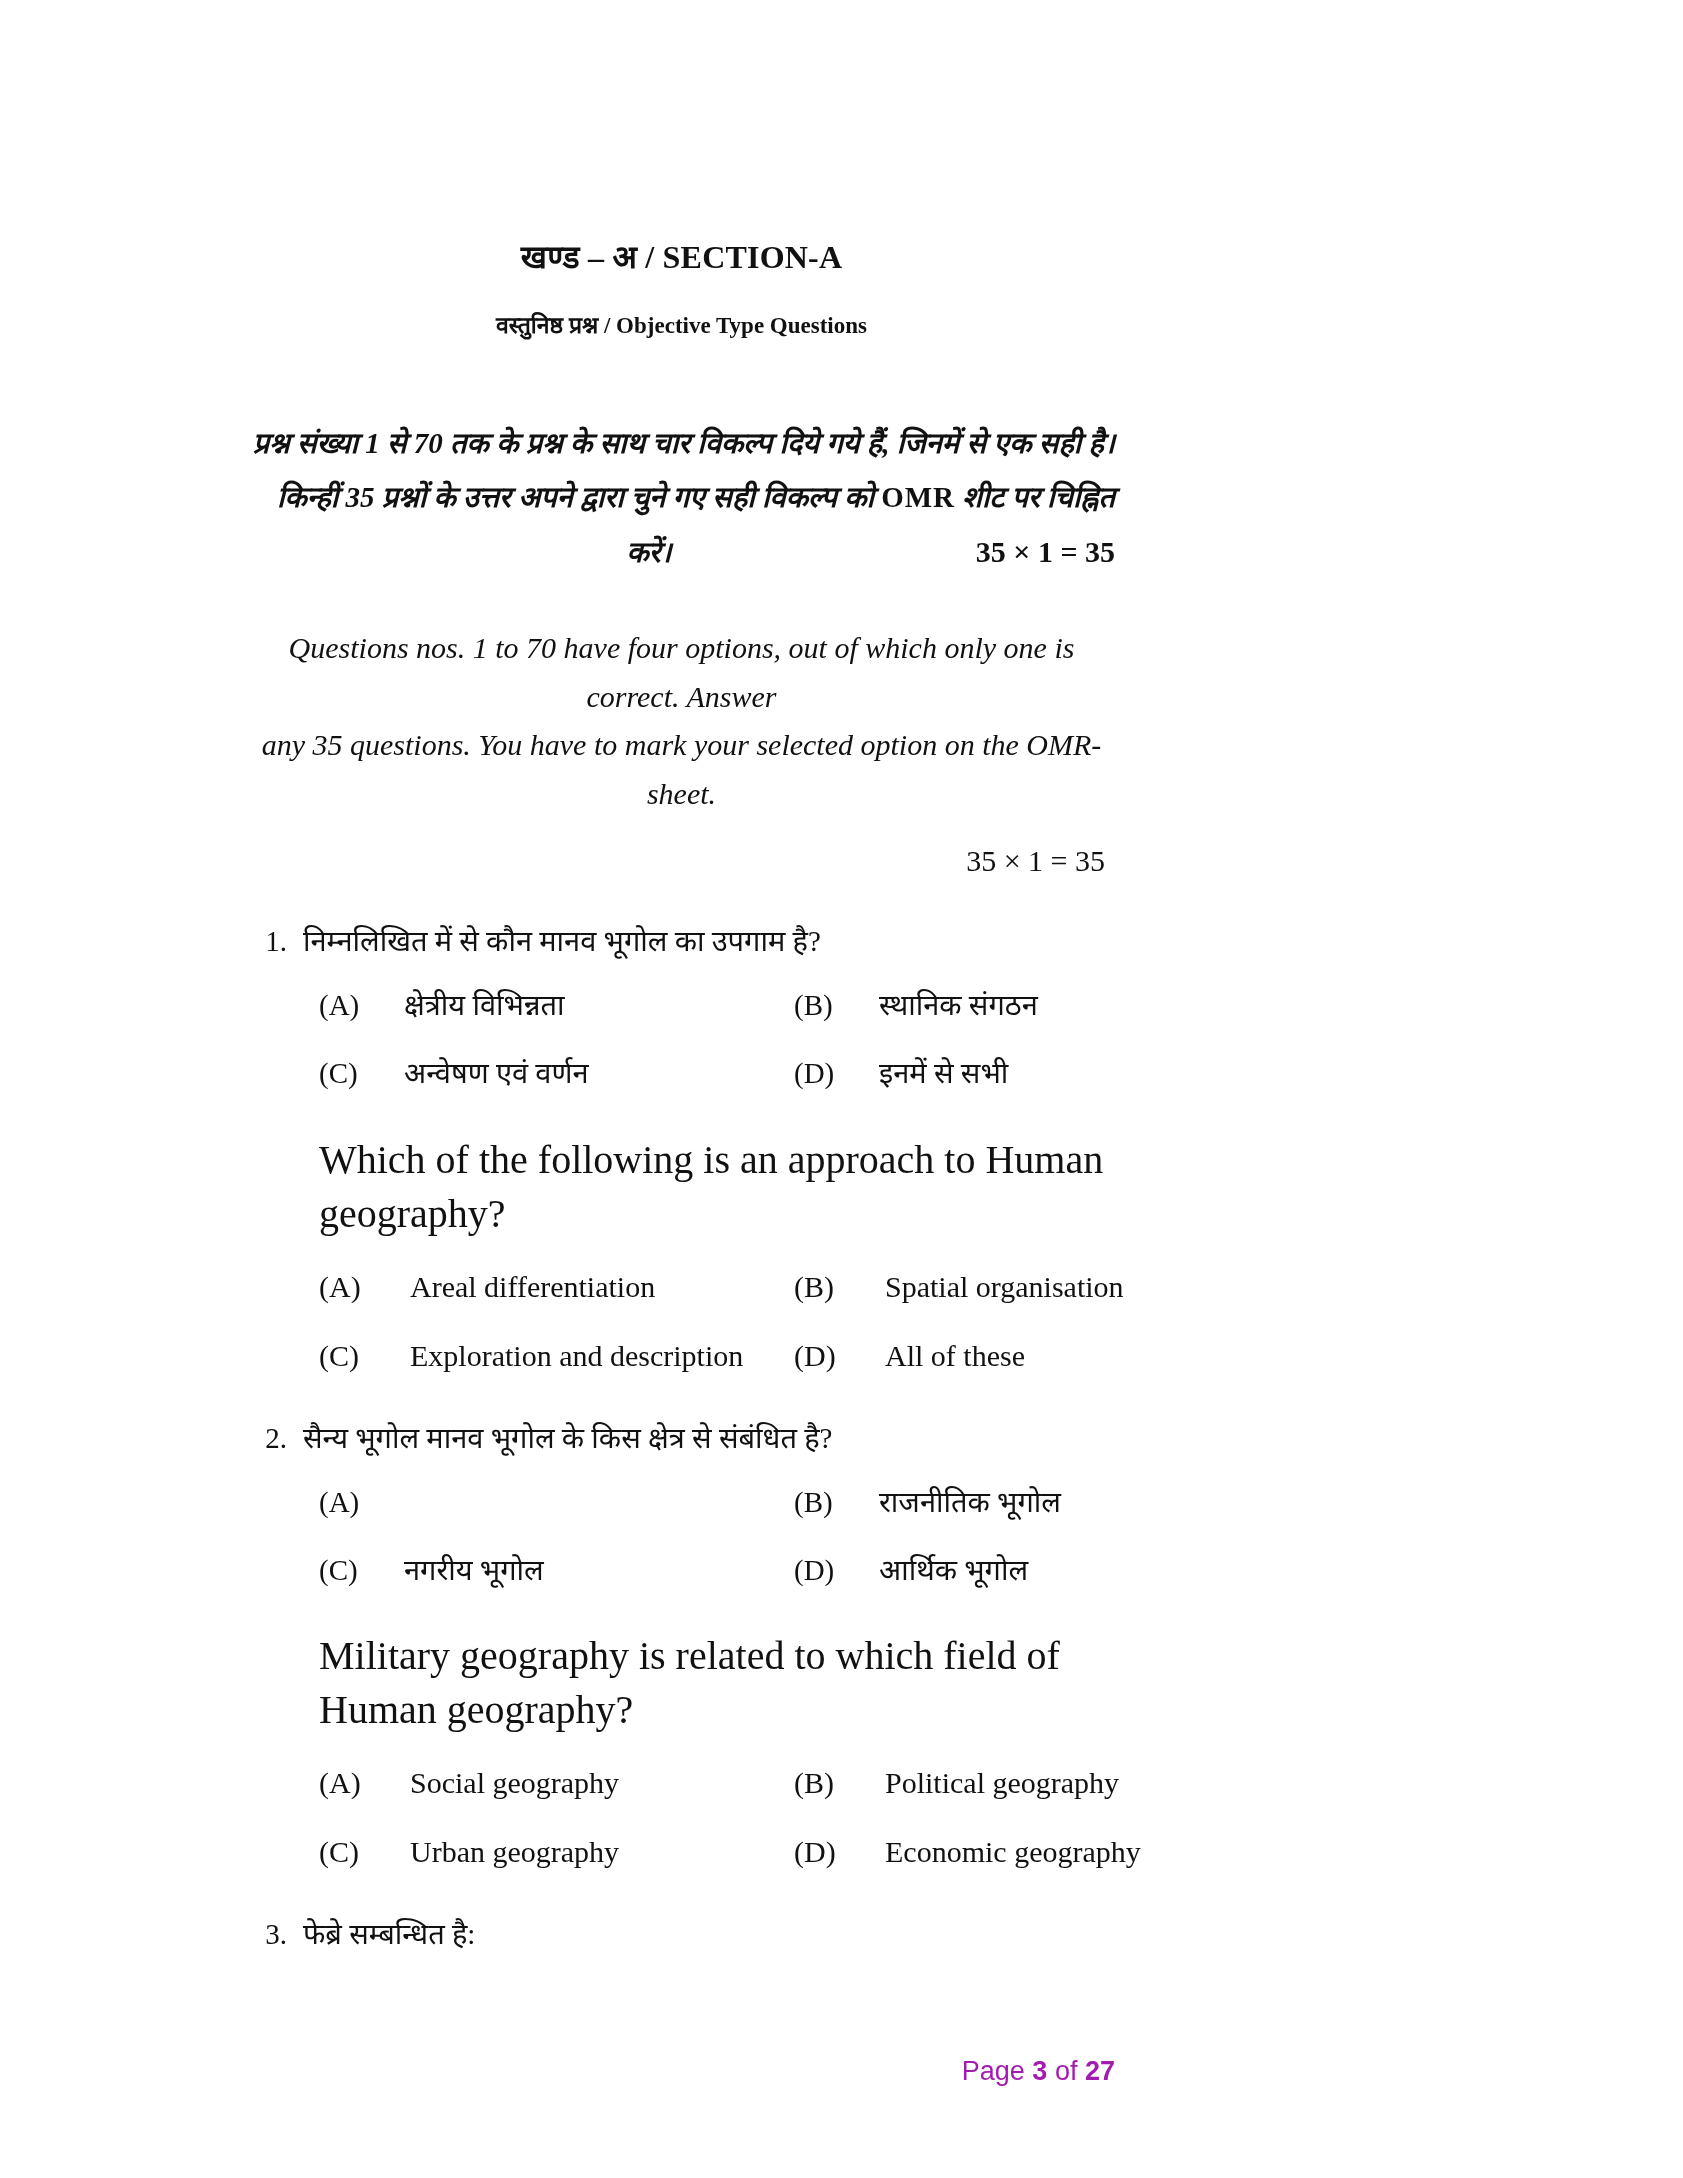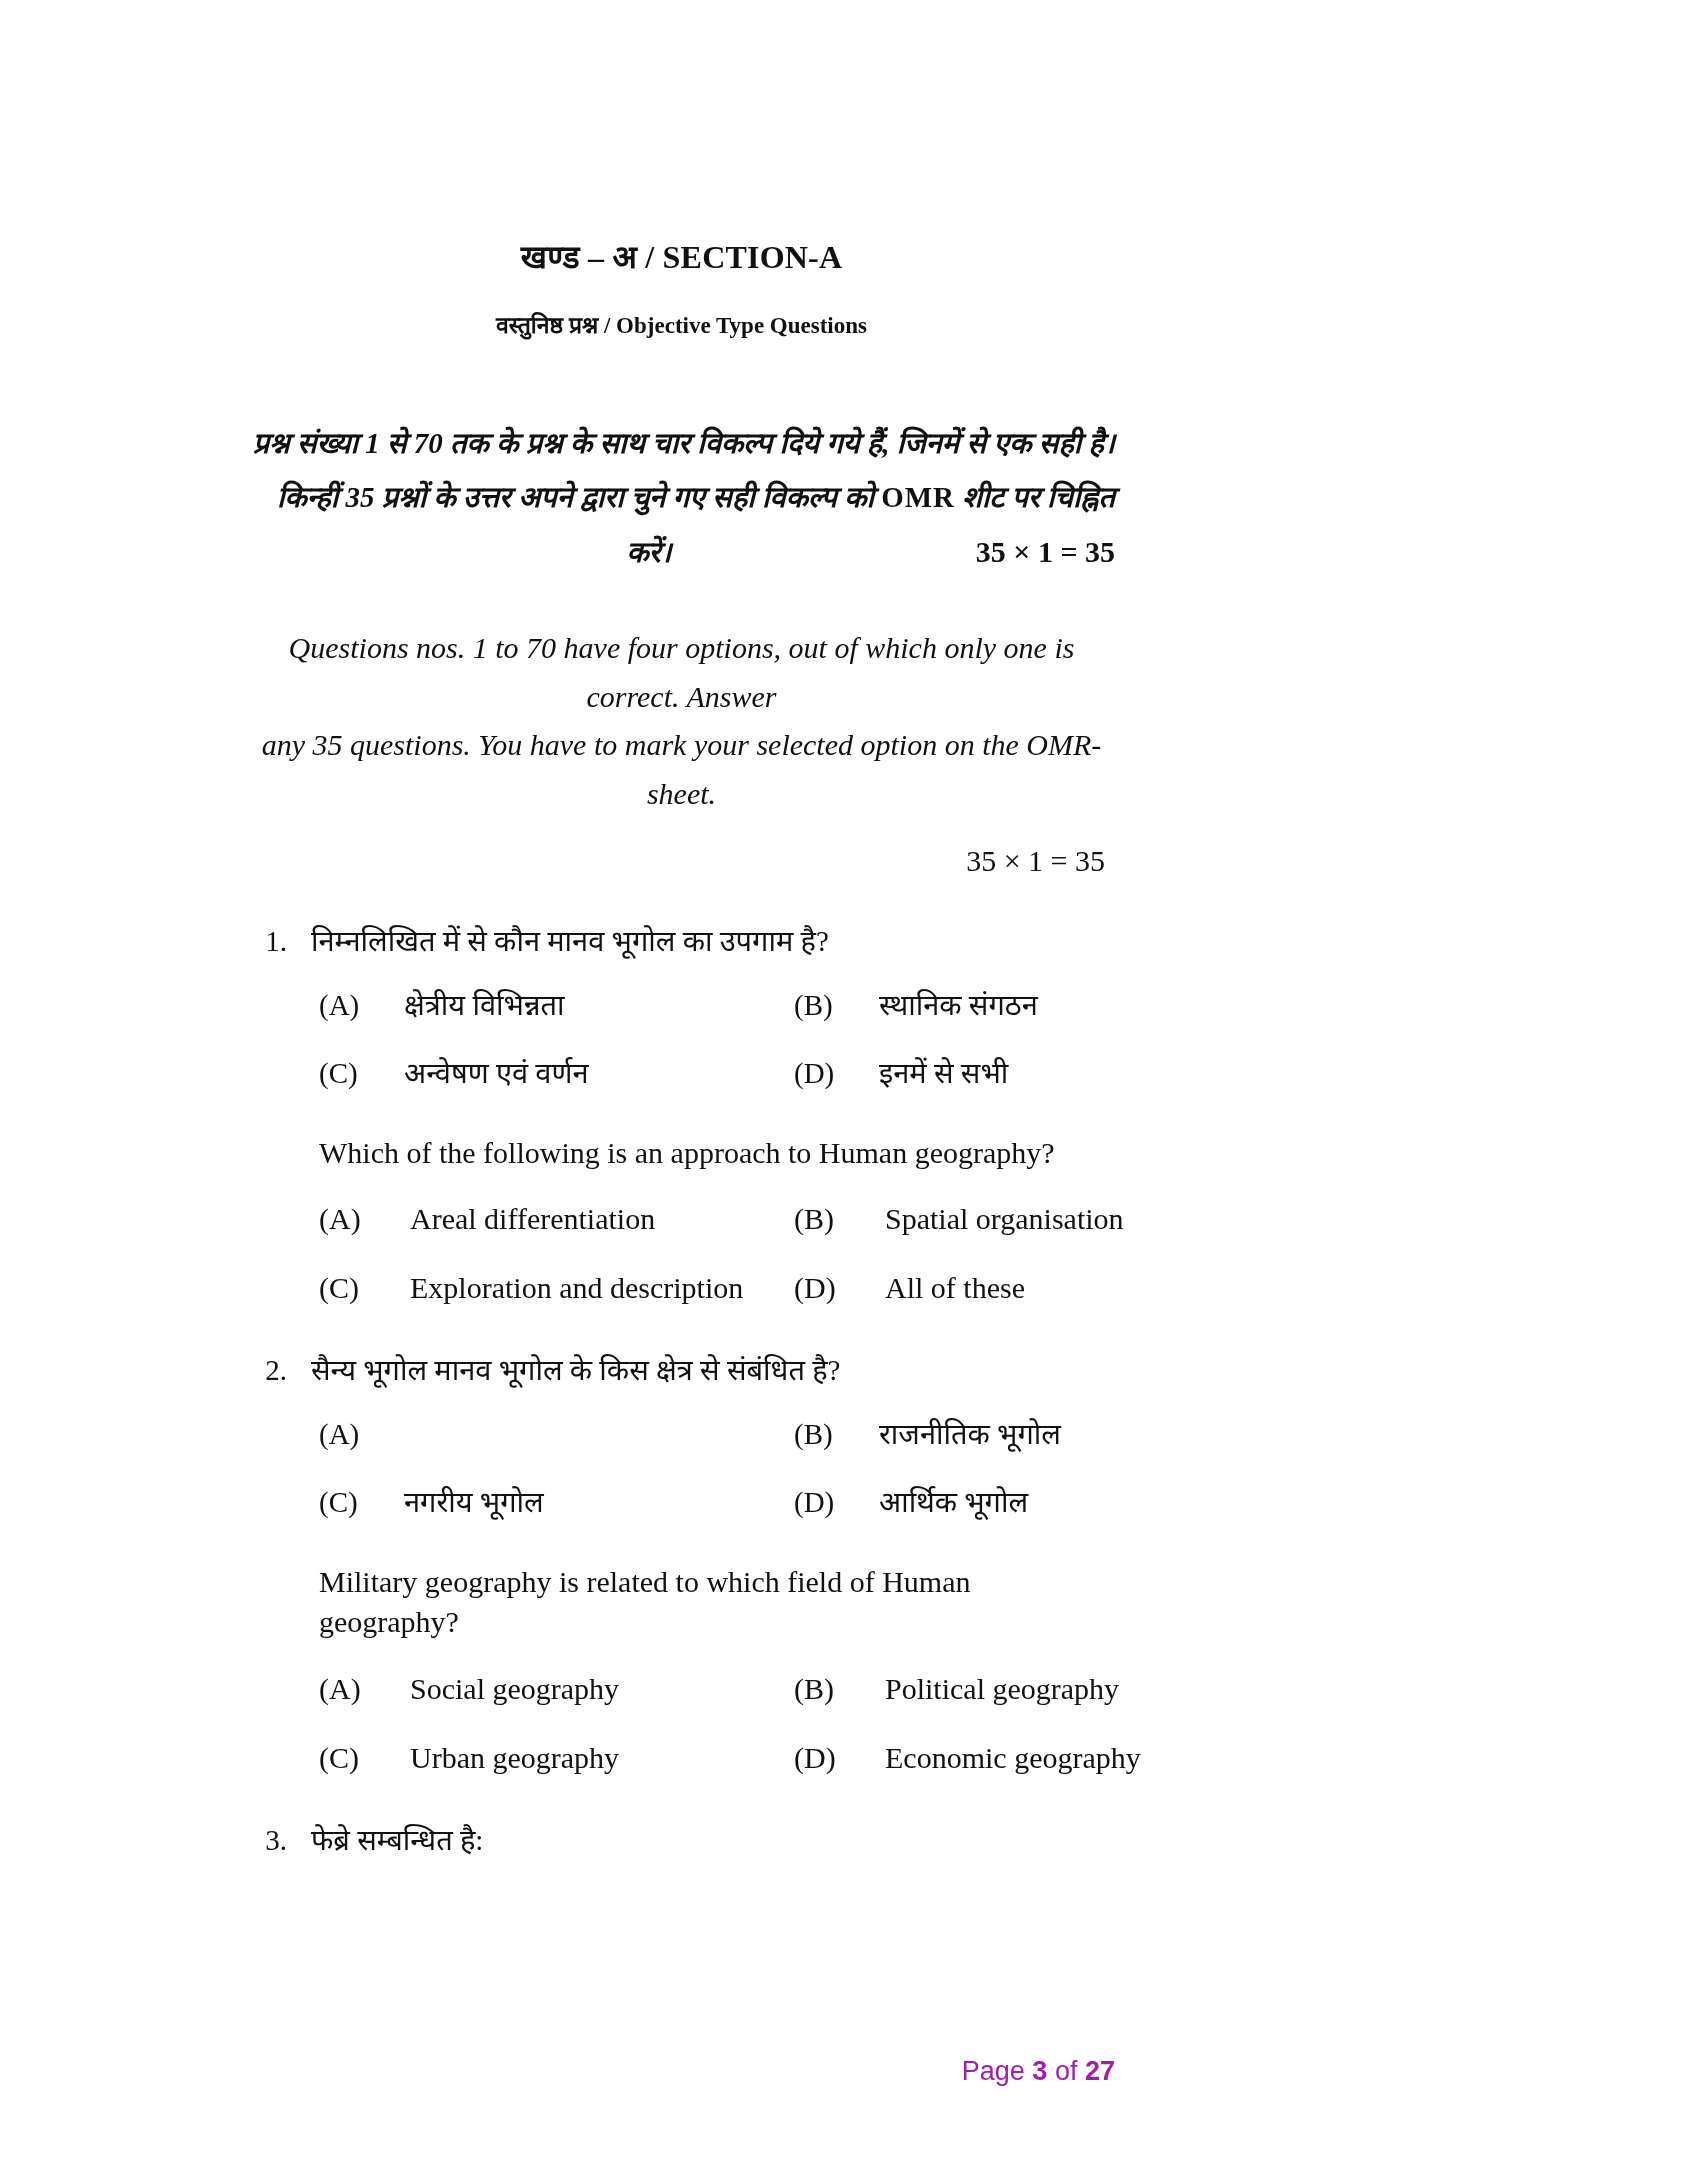--- a/index.html
+++ b/index.html
@@ -81,26 +81,26 @@
     font-size: 29px;
     line-height: 1.35;
   }
   .qnum {
     width: 55px;
     flex: 0 0 55px;
     text-align: right;
     padding-right: 16px;
     box-sizing: border-box;
   }
-  .qtext { flex: 1 1 auto; margin-left: 8px; }
+  .qtext { flex: 1 1 auto; }
 
   .stem-en {
     margin-top: 40px;
     margin-left: 71px;
-    font-size: 30px;
+    font-size: 40px;
     line-height: 1.35;
   }
 
   
   .options {
     margin-top: 26px;
     margin-left: 71px;
   }
   .opt-row {
     display: flex;

